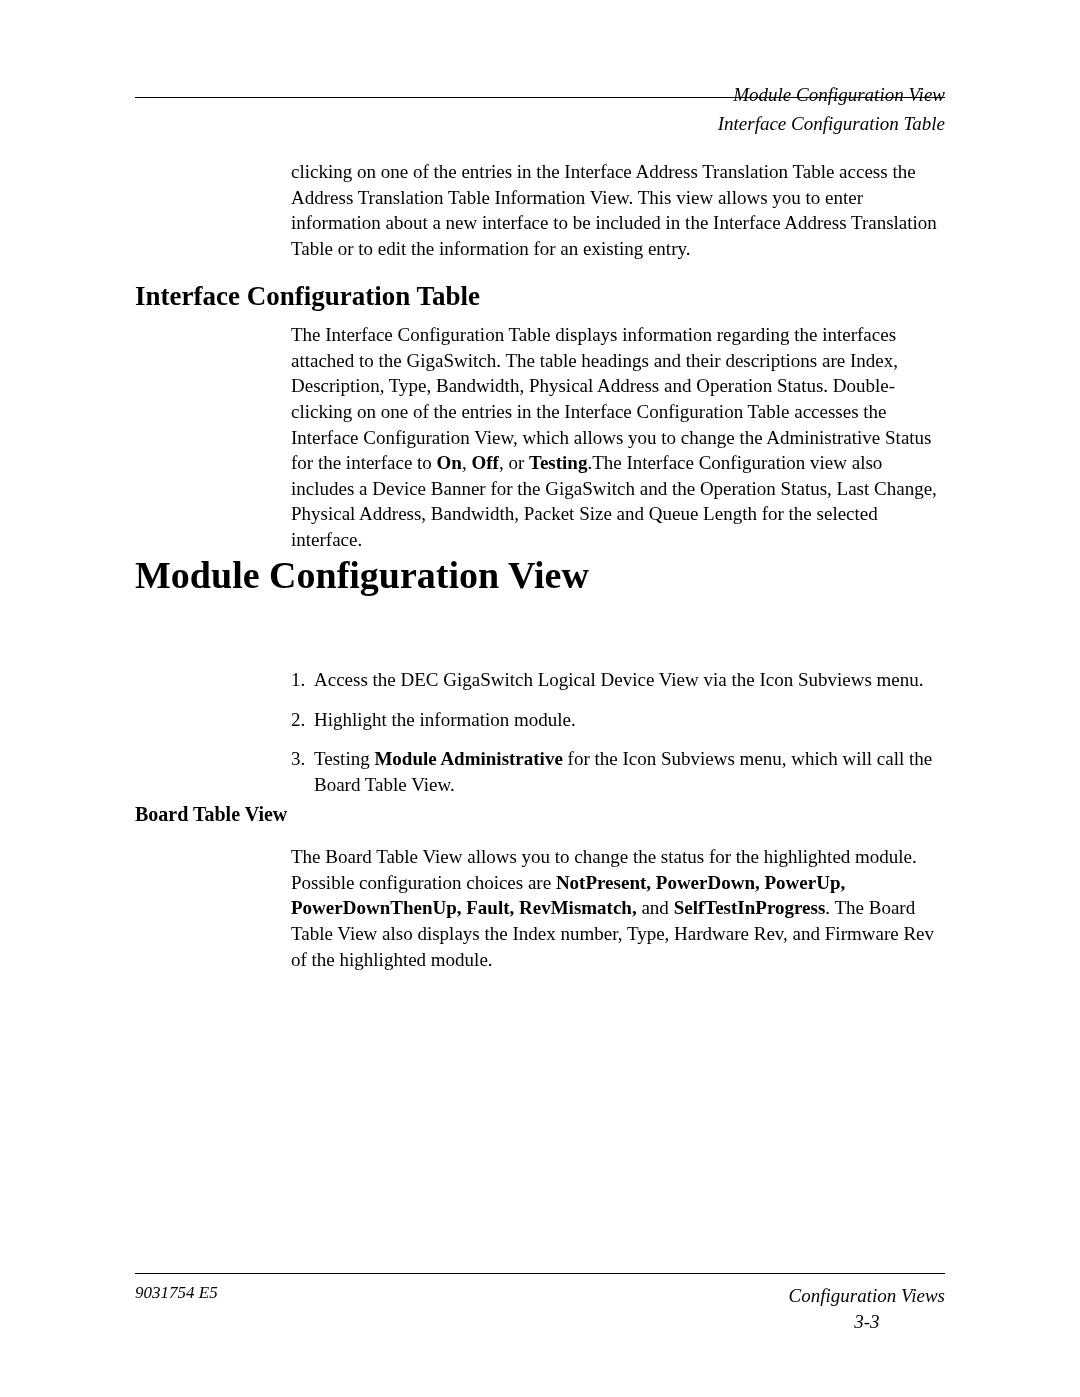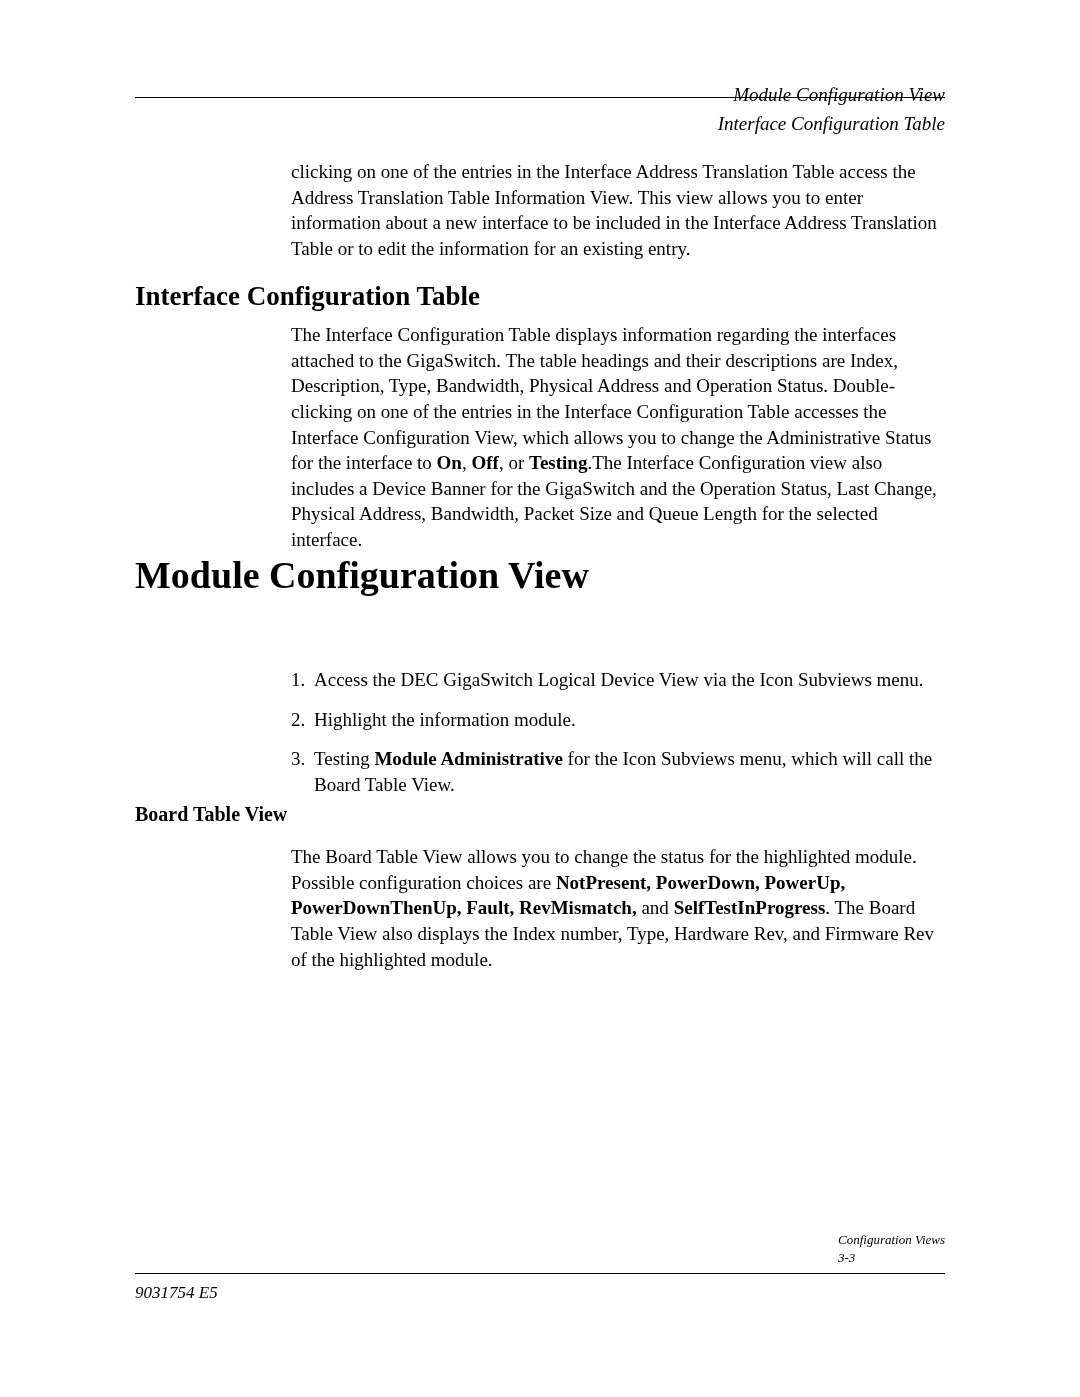--- a/index.html
+++ b/index.html
@@ -92,24 +92,24 @@
   .footer-left {
     position: absolute;
     left: 135px;
     top: 1283px;
     font-style: italic;
     font-size: 17px;
   }
   .footer-right {
     position: absolute;
     right: 135px;
-    top: 1231px;
-    text-align: left;
+    top: 1283px;
+    text-align: center;
     font-style: italic;
-    font-size: 13px;
+    font-size: 19px;
     line-height: 1.35;
   }
   b { font-weight: bold; }
 </style>
 </head>
 <body>
 
 <div class="page">
 
   <div class="header-rule"></div>

